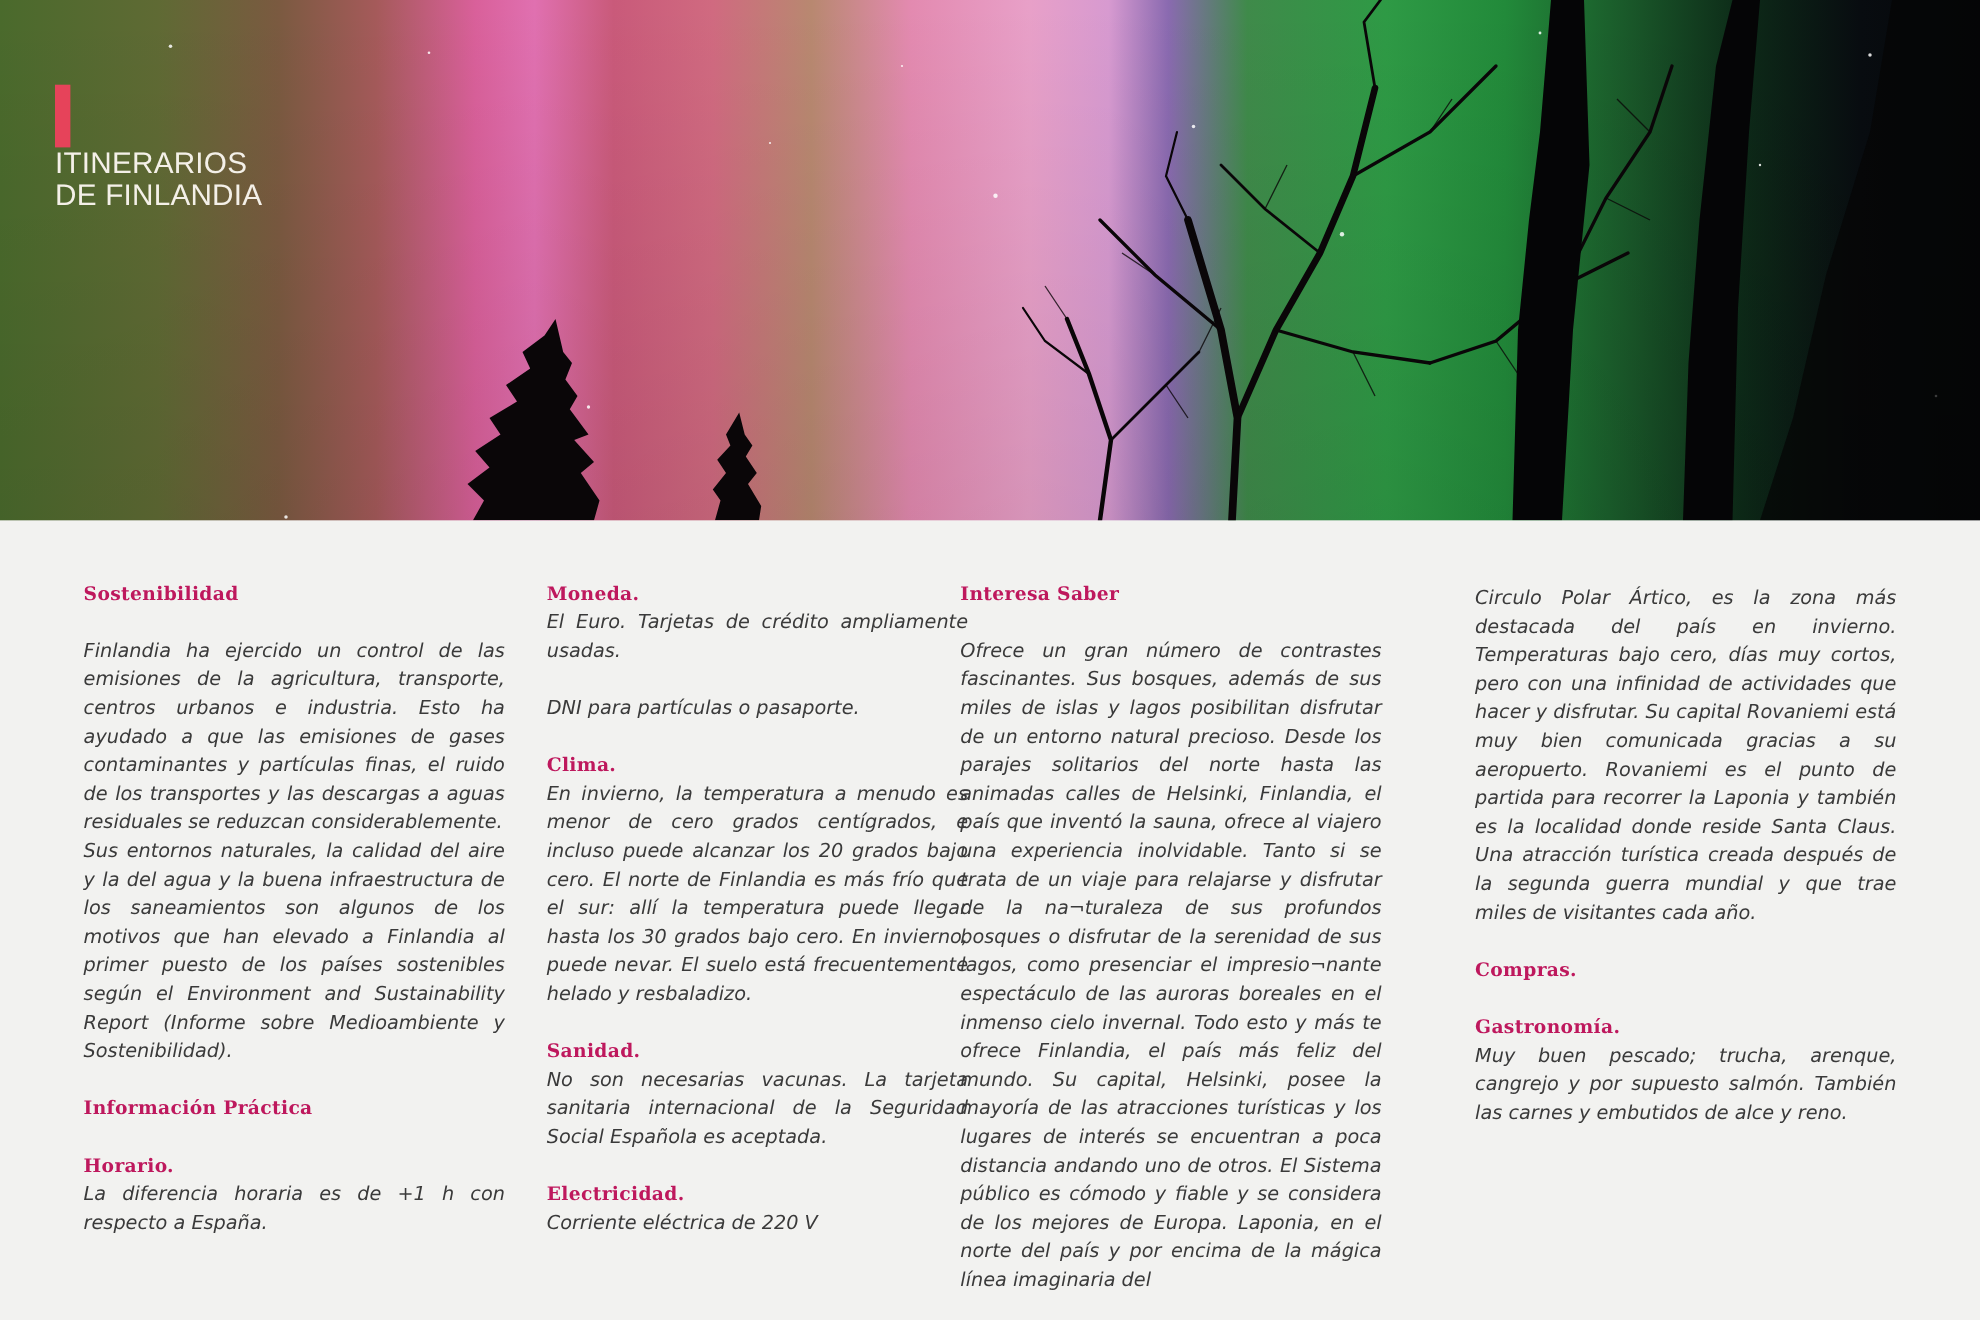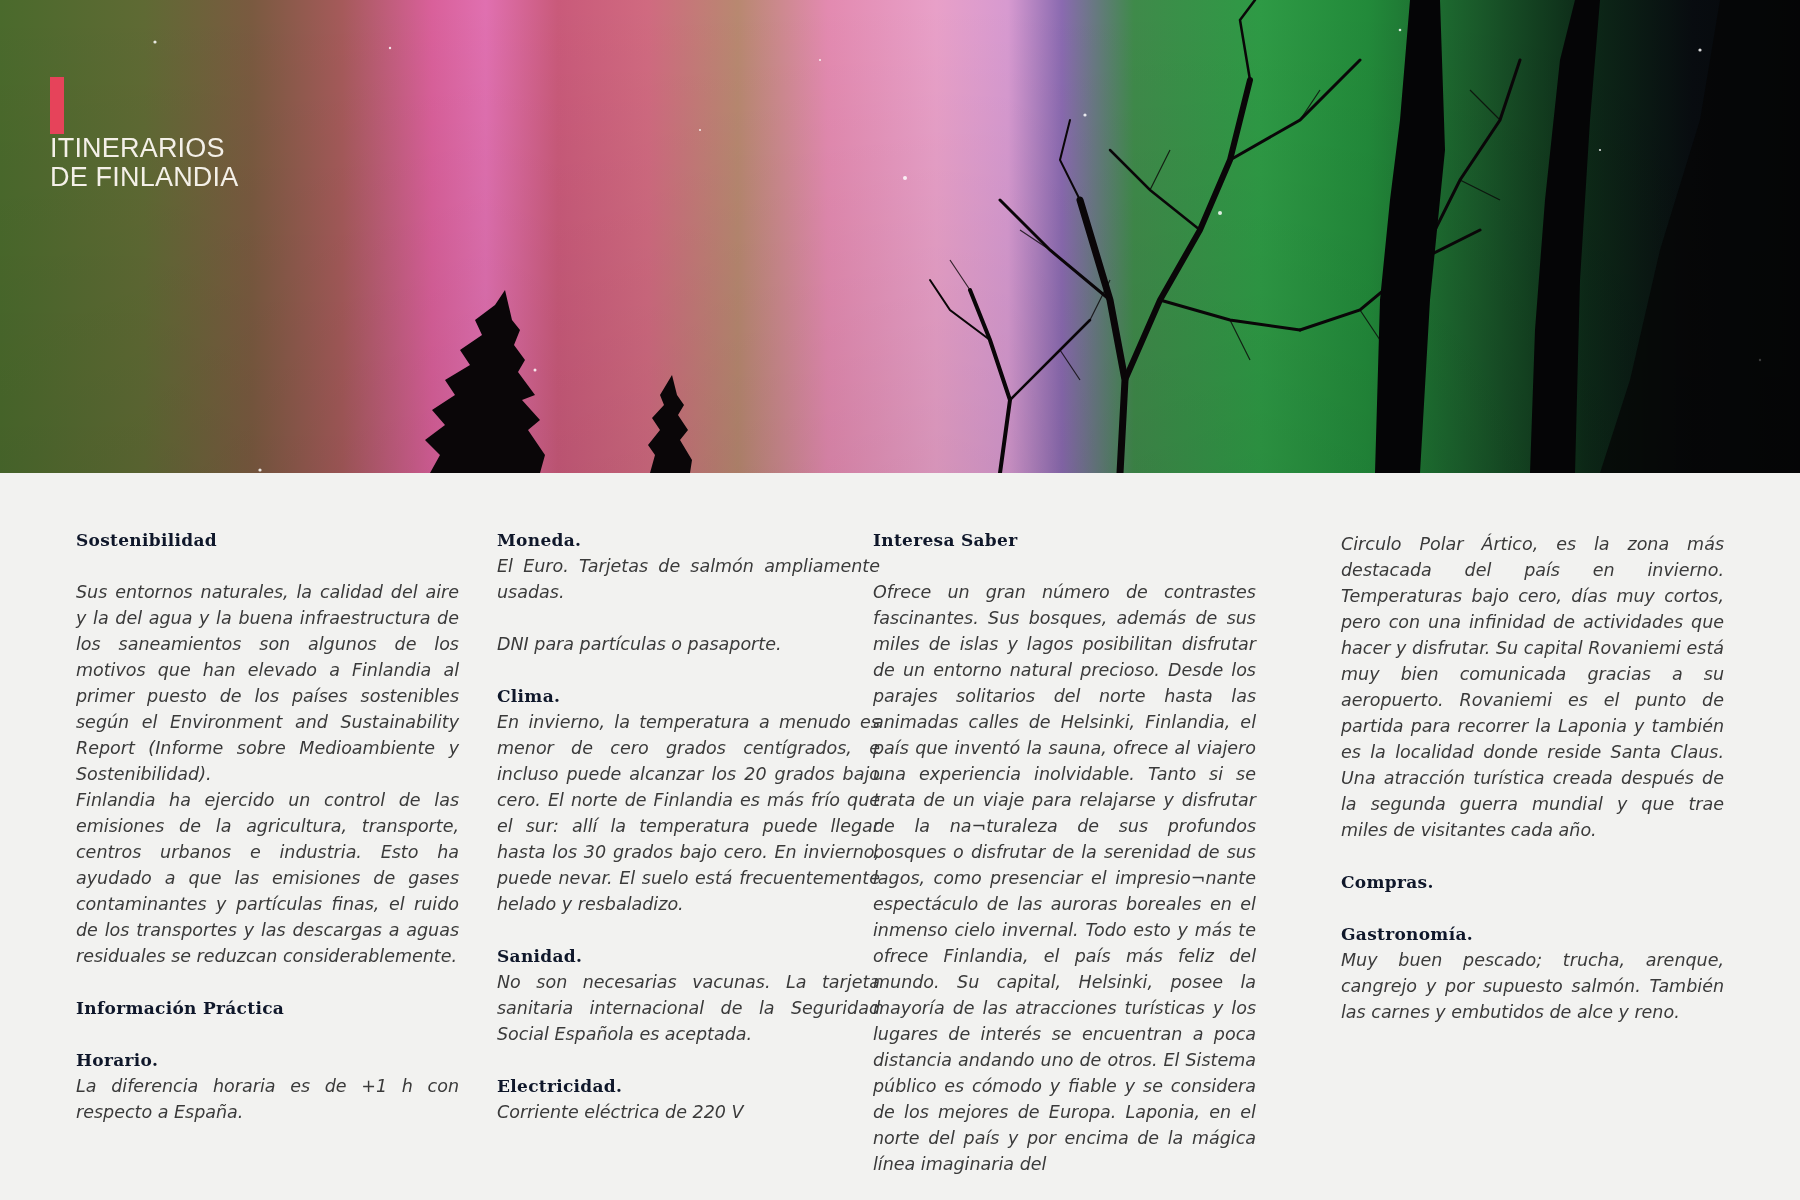--- a/index.html
+++ b/index.html
@@ -28,21 +28,21 @@
     font-size: 27px; line-height: 29px; letter-spacing: 0.2px;
   }
   .col {
     position: absolute; top: 527px; width: 383px;
     font-size: 17.5px; line-height: 26px; color: #3a3a3a;
     text-align: justify;
   }
   .col p { margin: 0; font-style: italic; }
   .h {
     font-family: "DejaVu Serif", serif; font-weight: bold;
-    color: #0f172a; font-size: 17px; line-height: 26px; letter-spacing: 0.3px;
+    color: #be185d; font-size: 17px; line-height: 26px; letter-spacing: 0.3px;
     margin: 0;
   }
   .gap { height: 26px; }
   .c1 { left: 76px; }
   .c2 { left: 497px; }
   .c3 { left: 873px; }
   .c4 { left: 1341px; top: 531px; }
 </style>
 </head>
 <body>
@@ -105,32 +105,32 @@
     <div class="title-text">
       <div>ITINERARIOS</div>
       <div>DE FINLANDIA</div>
     </div>
   </div>
 </div>
 
 <div class="col c1">
   <h3 class="h">Sostenibilidad</h3>
   <div class="gap"></div>
+  <p>Finlandia ha ejercido un control de las emisiones de la agricultura, transporte, centros urbanos e industria. Esto ha ayudado a que las emisiones de gases contaminantes y partículas finas, el ruido de los transportes y las descargas a aguas residuales se reduzcan considerablemente.</p>
   <p>Sus entornos naturales, la calidad del aire y la del agua y la buena infraestructura de los saneamientos son algunos de los motivos que han elevado a Finlandia al primer puesto de los países sostenibles según el Environment and Sustainability Report (Informe sobre Medioambiente y Sostenibilidad).</p>
-  <p>Finlandia ha ejercido un control de las emisiones de la agricultura, transporte, centros urbanos e industria. Esto ha ayudado a que las emisiones de gases contaminantes y partículas finas, el ruido de los transportes y las descargas a aguas residuales se reduzcan considerablemente.</p>
   <div class="gap"></div>
   <h3 class="h">Información Práctica</h3>
   <div class="gap"></div>
   <h3 class="h">Horario.</h3>
   <p>La diferencia horaria es de +1 h con respecto a España.</p>
 </div>
 
 <div class="col c2">
   <h3 class="h">Moneda.</h3>
-  <p>El Euro. Tarjetas de salmón ampliamente usadas.</p>
+  <p>El Euro. Tarjetas de crédito ampliamente usadas.</p>
   <div class="gap"></div>
   <p>DNI para partículas o pasaporte.</p>
   <div class="gap"></div>
   <h3 class="h">Clima.</h3>
   <p>En invierno, la temperatura a menudo es menor de cero grados centígrados, e incluso puede alcanzar los 20 grados bajo cero. El norte de Finlandia es más frío que el sur: allí la temperatura puede llegar hasta los 30 grados bajo cero. En invierno, puede nevar. El suelo está frecuentemente helado y resbaladizo.</p>
   <div class="gap"></div>
   <h3 class="h">Sanidad.</h3>
   <p>No son necesarias vacunas. La tarjeta sanitaria internacional de la Seguridad Social Española es aceptada.</p>
   <div class="gap"></div>
   <h3 class="h">Electricidad.</h3>

